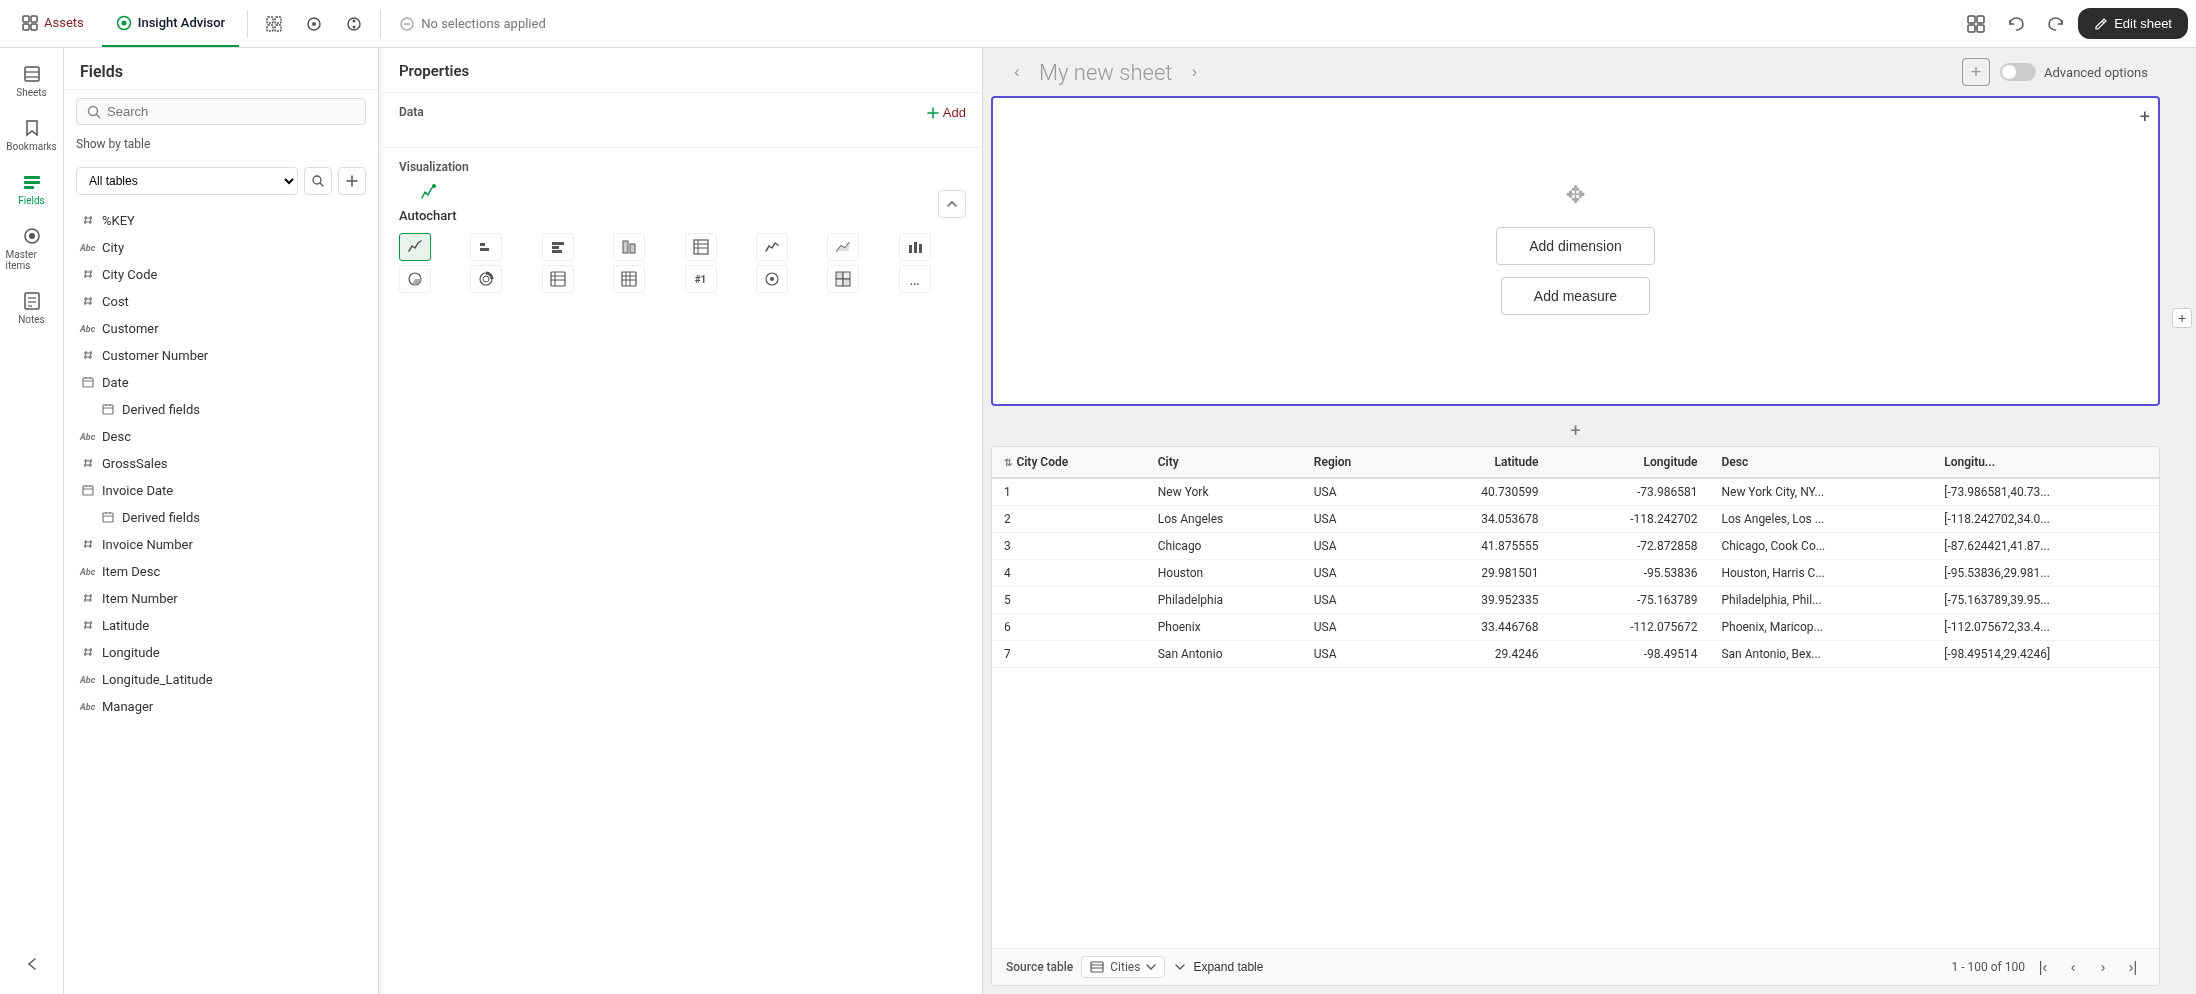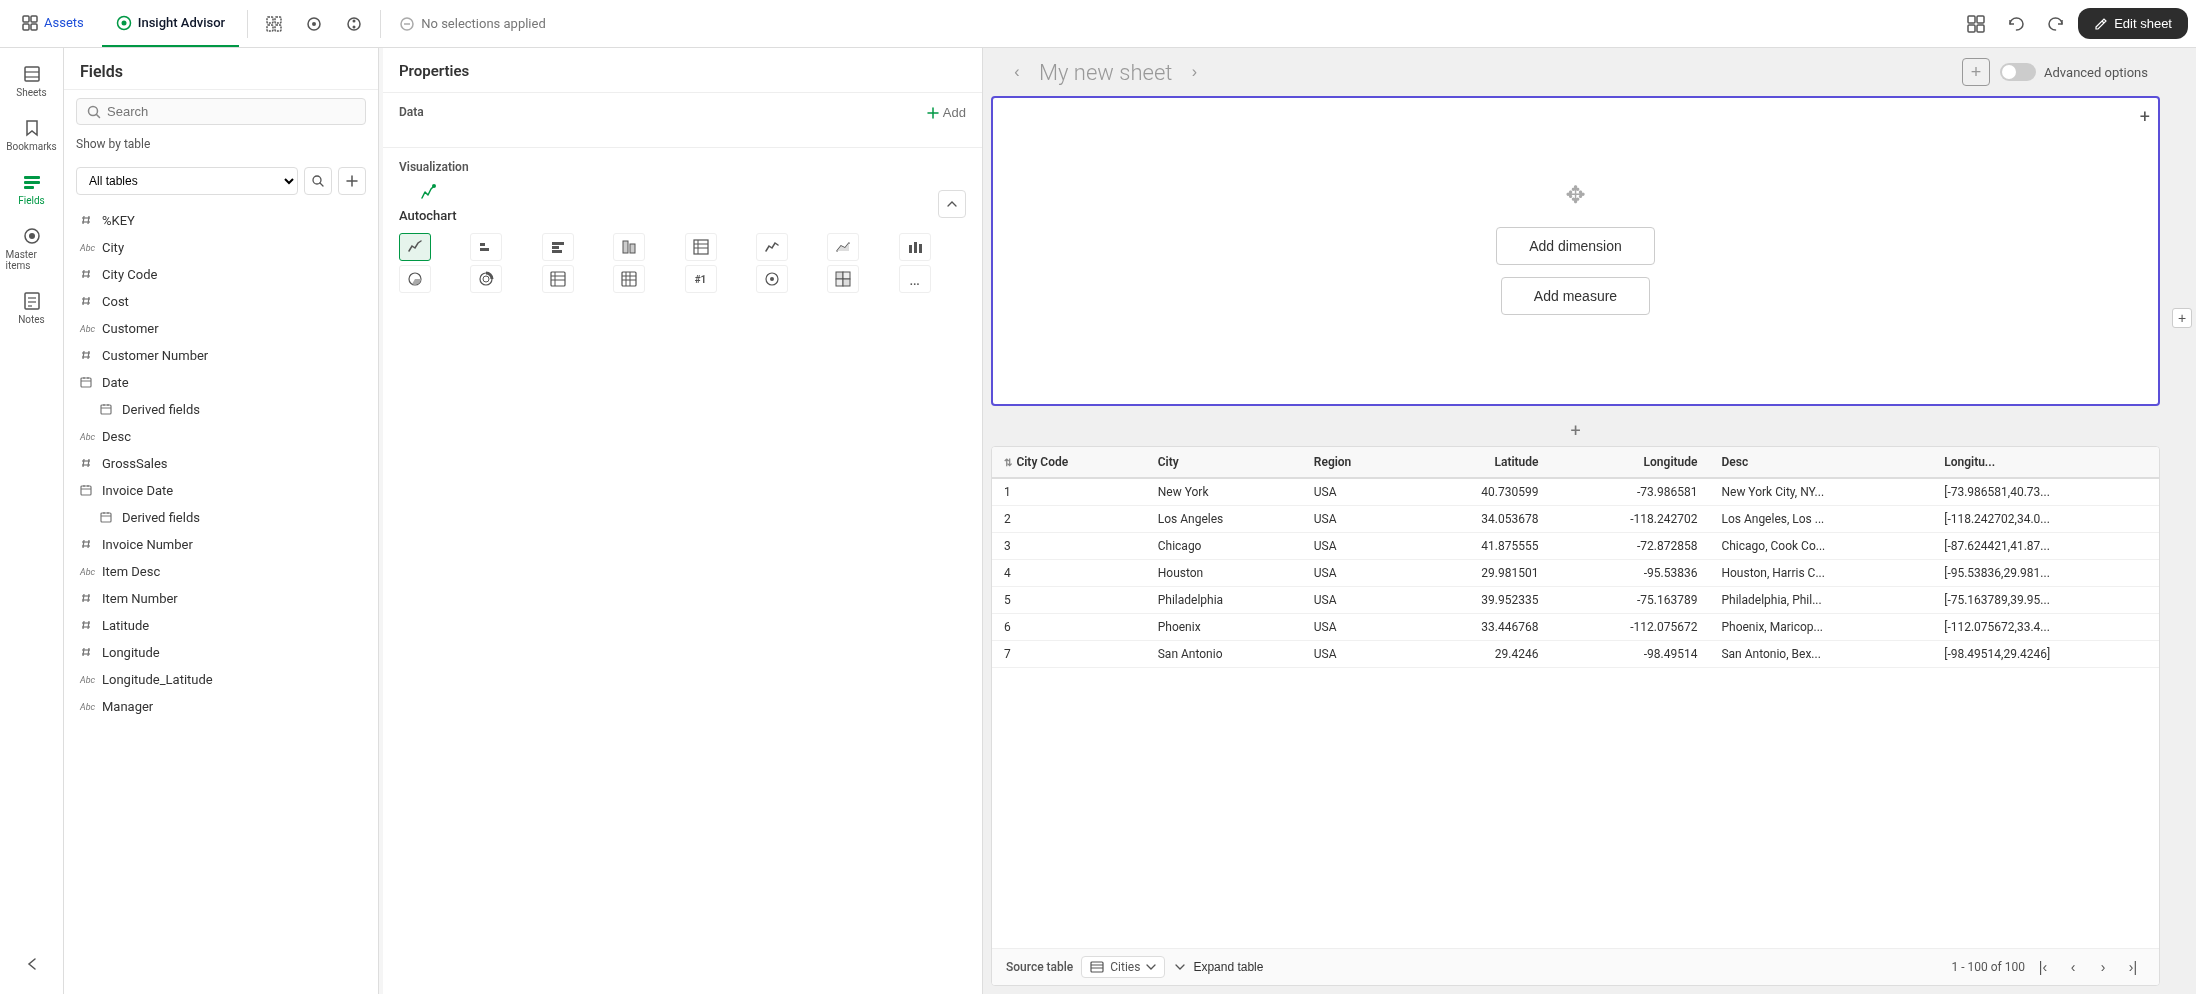--- a/index.html
+++ b/index.html
@@ -13,21 +13,21 @@
       background: #fff;
       border-bottom: 1px solid #ddd;
       padding: 0 8px;
       gap: 4px;
     }
     .top-bar-tab {
       display: flex; align-items: center; gap: 6px;
       padding: 8px 14px;
       cursor: pointer;
       font-size: 13px;
-      color: #1d4ed8;
+      color: #7f1d1d;
       border-bottom: 2px solid transparent;
       height: 100%;
     }
     .top-bar-tab.active {
       color: #0f172a;
       border-bottom: 2px solid #009845;
       font-weight: 500;
     }
     .top-bar-sep { width: 1px; height: 28px; background: #ddd; margin: 0 4px; }
     .top-bar-icon-btn {
@@ -128,21 +128,21 @@
       flex: 1;
       overflow-y: auto;
       padding: 4px 0;
     }
     .field-item {
       display: flex; align-items: center; gap: 8px;
       padding: 6px 16px;
       cursor: pointer; font-size: 13px;
     }
     .field-type {
-      font-size: 10px; color: #888; width: 14px; text-align: left; flex-shrink: 0;
+      font-size: 10px; color: #888; width: 14px; text-align: right; flex-shrink: 0; font-weight: bold;
     }
     .field-name { color: #333; }
     .field-item.indent {
       padding-left: 36px;
     }
     .resize-handle {
       width: 4px; background: transparent; cursor: col-resize;
     }
 
     
@@ -170,21 +170,21 @@
     .drop-area {
       border: 1px dashed #aaa;
       border-radius: 4px;
       padding: 12px 16px;
       text-align: center;
       color: #888; font-size: 13px;
       background: #fafafa;
     }
     .add-btn {
       display: flex; align-items: center; gap: 4px;
-      font-size: 13px; color: #737373; cursor: pointer;
+      font-size: 13px; color: #7f1d1d; cursor: pointer;
       background: none; border: none; font-weight: 500;
     }
     .viz-section {
       padding: 12px 16px;
       flex: 1; overflow: hidden;
     }
     .viz-section-label {
       font-size: 12px; font-weight: 600; color: #555; margin-bottom: 10px;
     }
     .viz-type-row {

